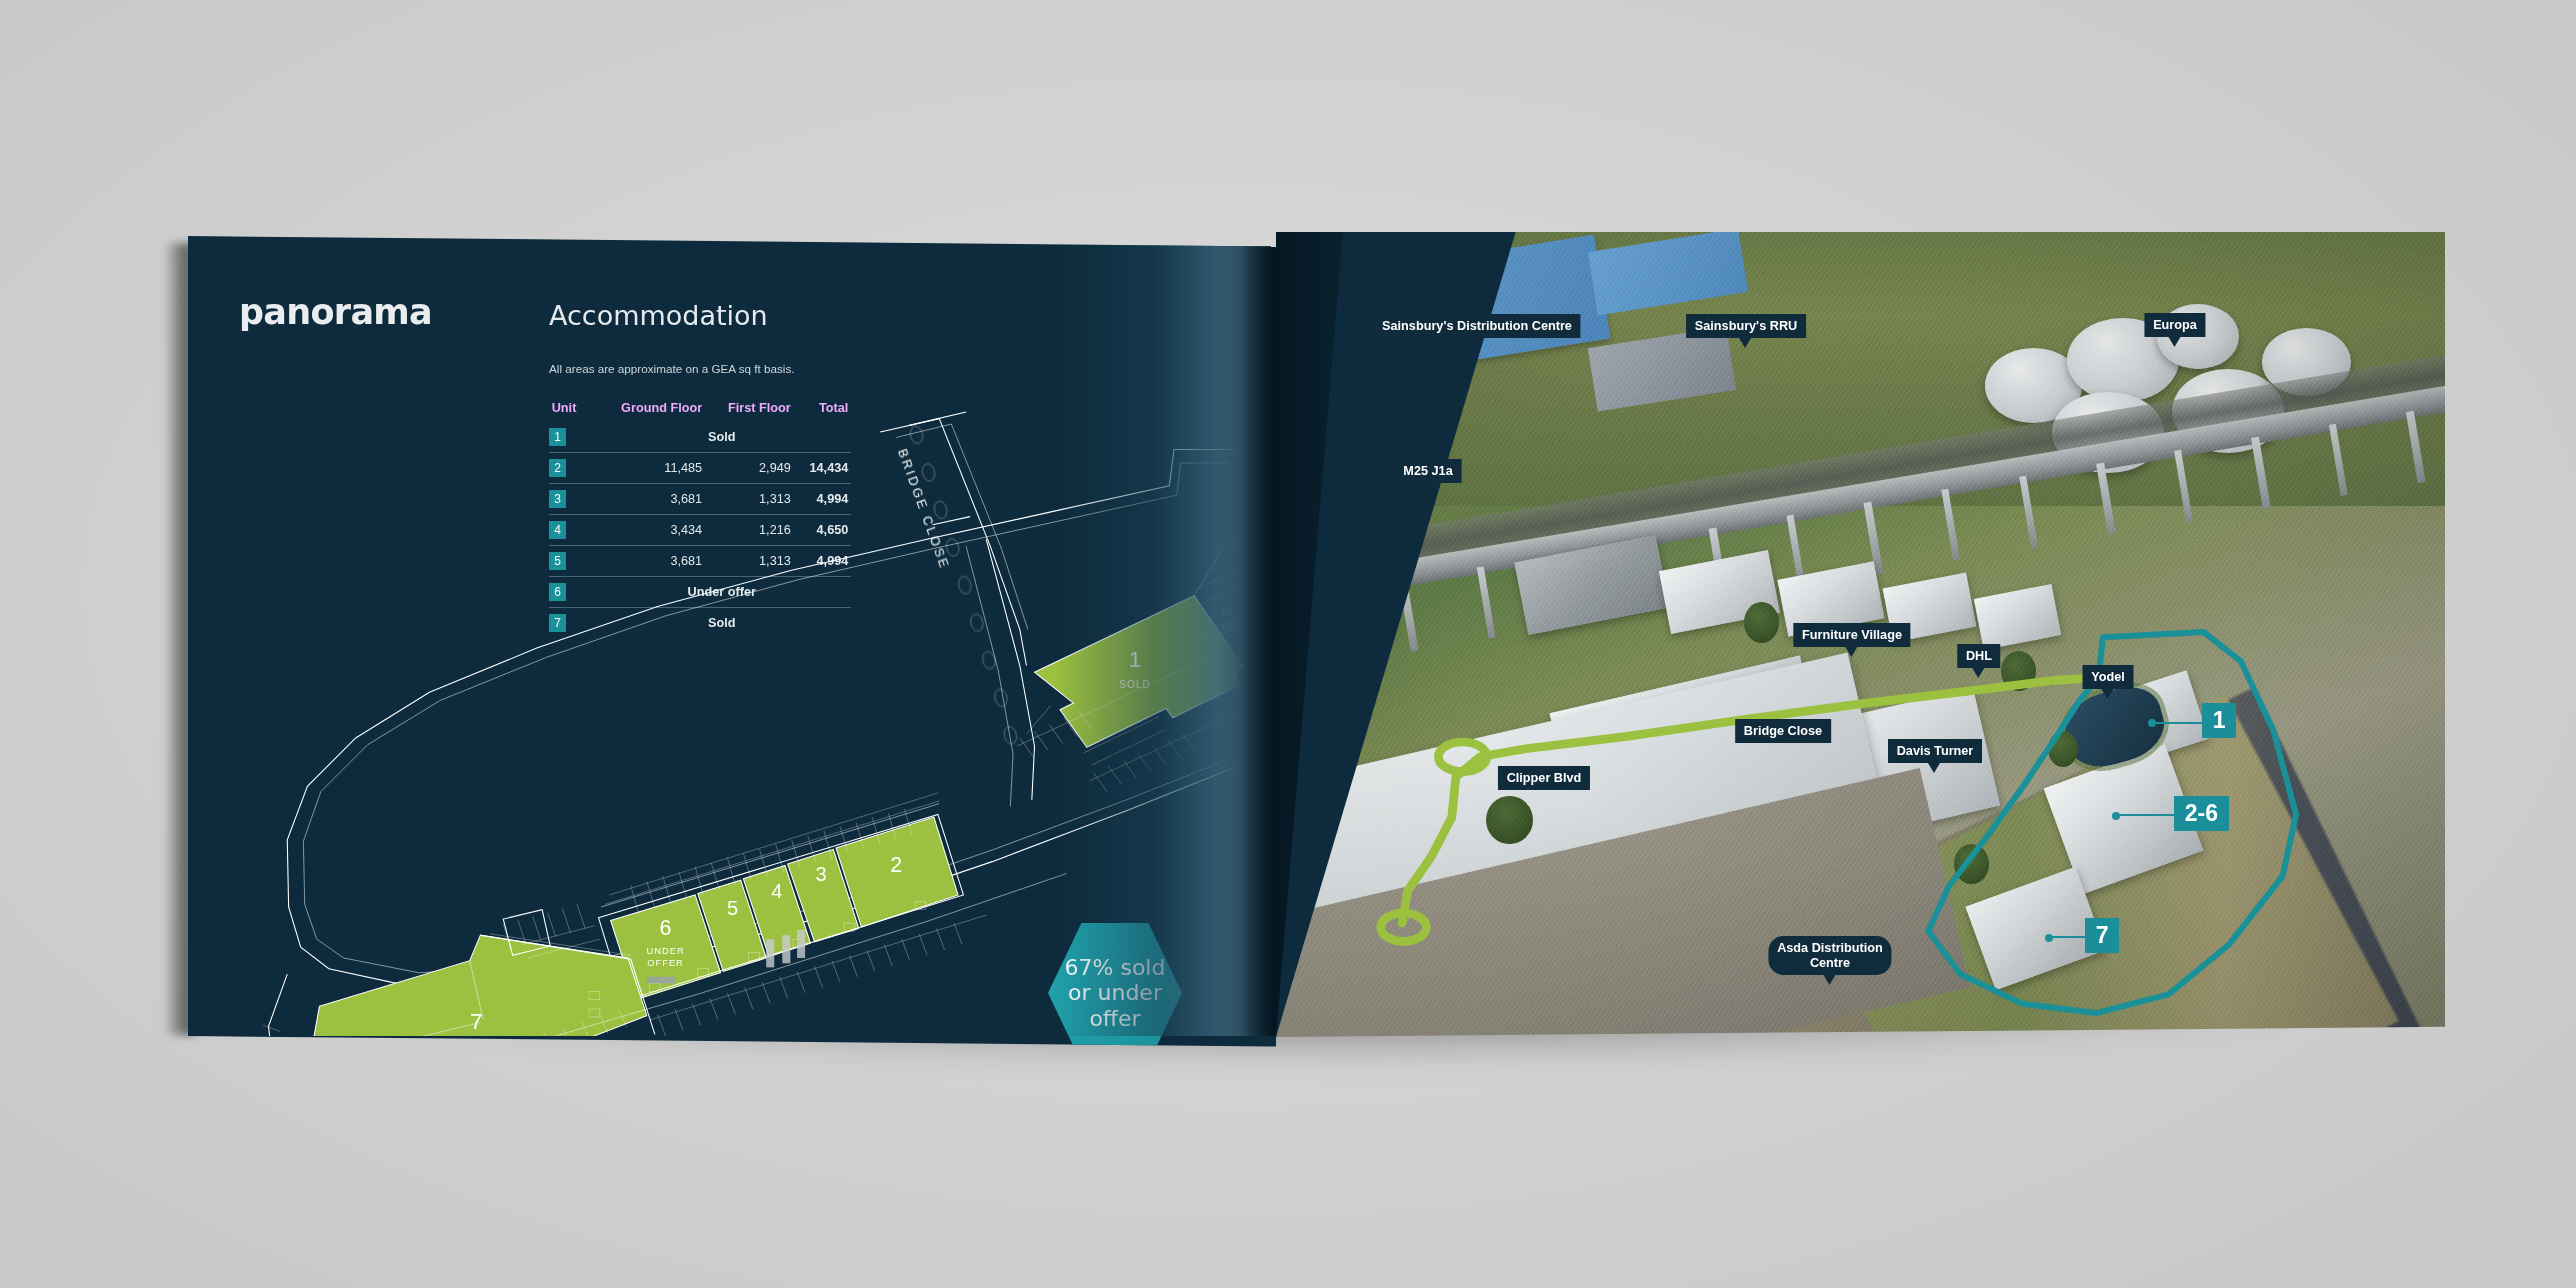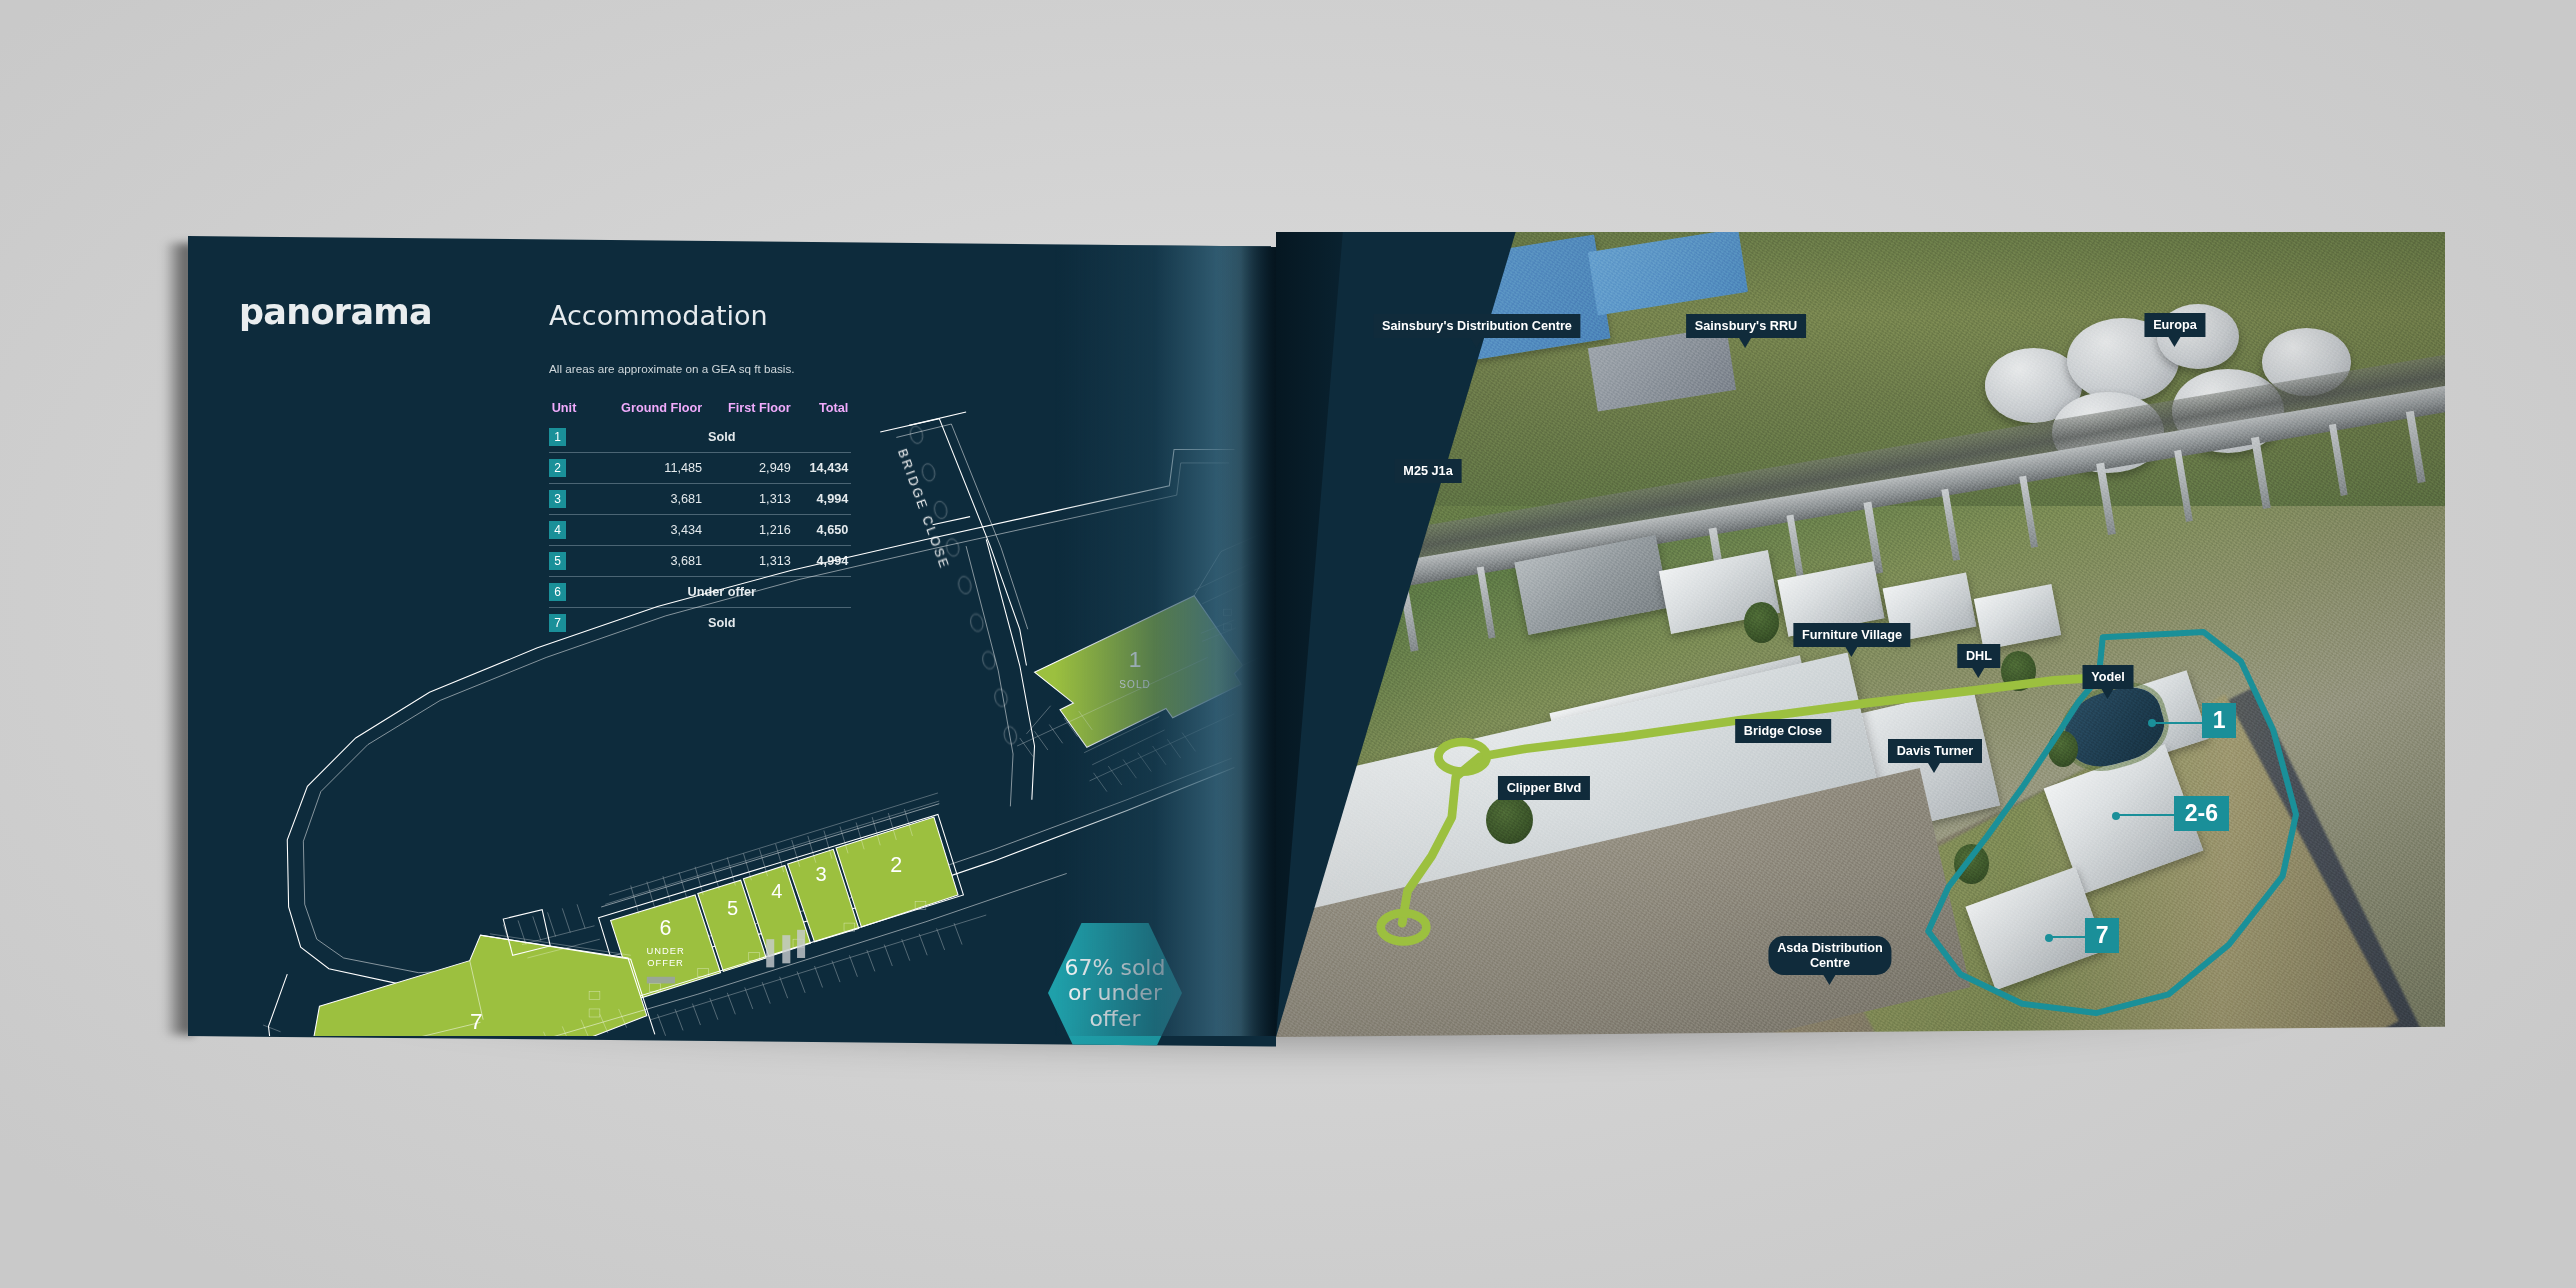--- a/index.html
+++ b/index.html
@@ -703,21 +703,21 @@
       </div>
 
       <div class="map-label tail-none" style="left:507px;top:487px;">
         <span>Bridge Close</span>
       </div>
 
       <div class="map-label" style="left:659px;top:507px;">
         <span>Davis Turner</span><span class="tail"></span>
       </div>
 
-      <div class="map-label tail-none" style="left:268px;top:534px;margin-top:10px;">
+      <div class="map-label tail-none" style="left:268px;top:534px;">
         <span>Clipper Blvd</span>
       </div>
 
       <div class="map-label two" style="left:554px;top:704px;border-radius:15px;">
         <div>Asda Distribution</div>
         <div>Centre</div>
         <span class="tail"></span>
       </div>
 
       <div class="lead-dot" style="left:872px;top:487px;"></div>

